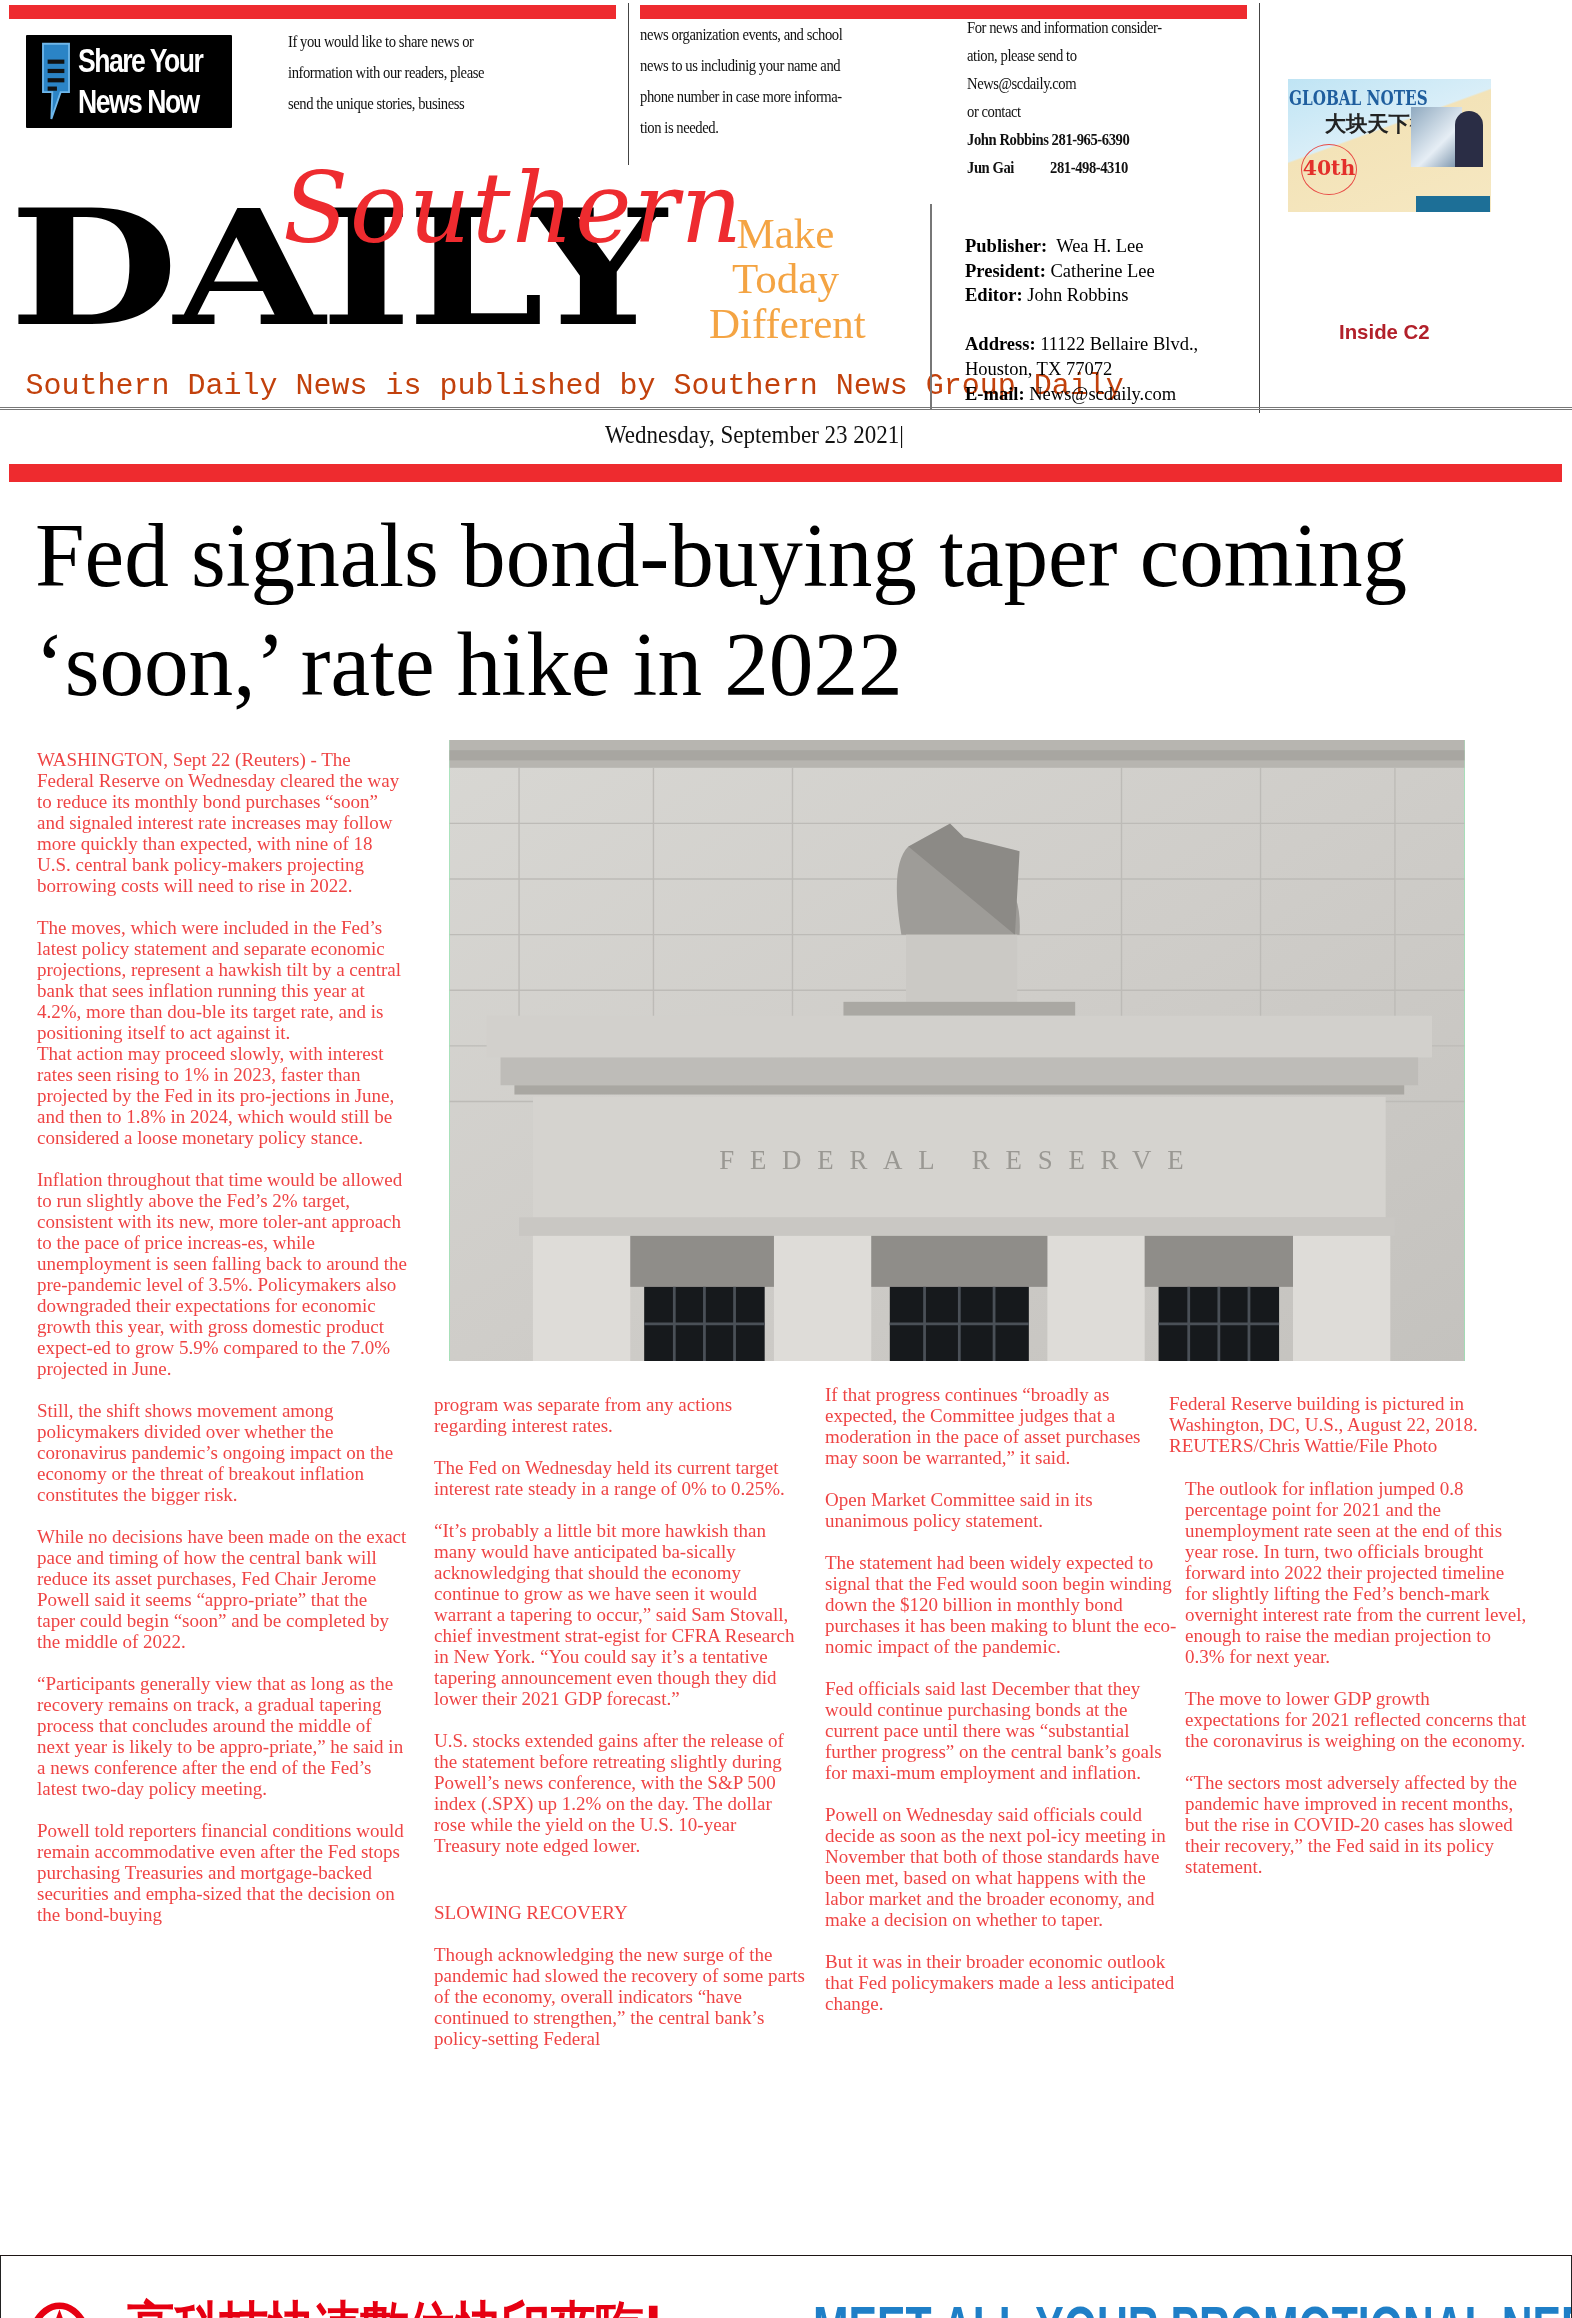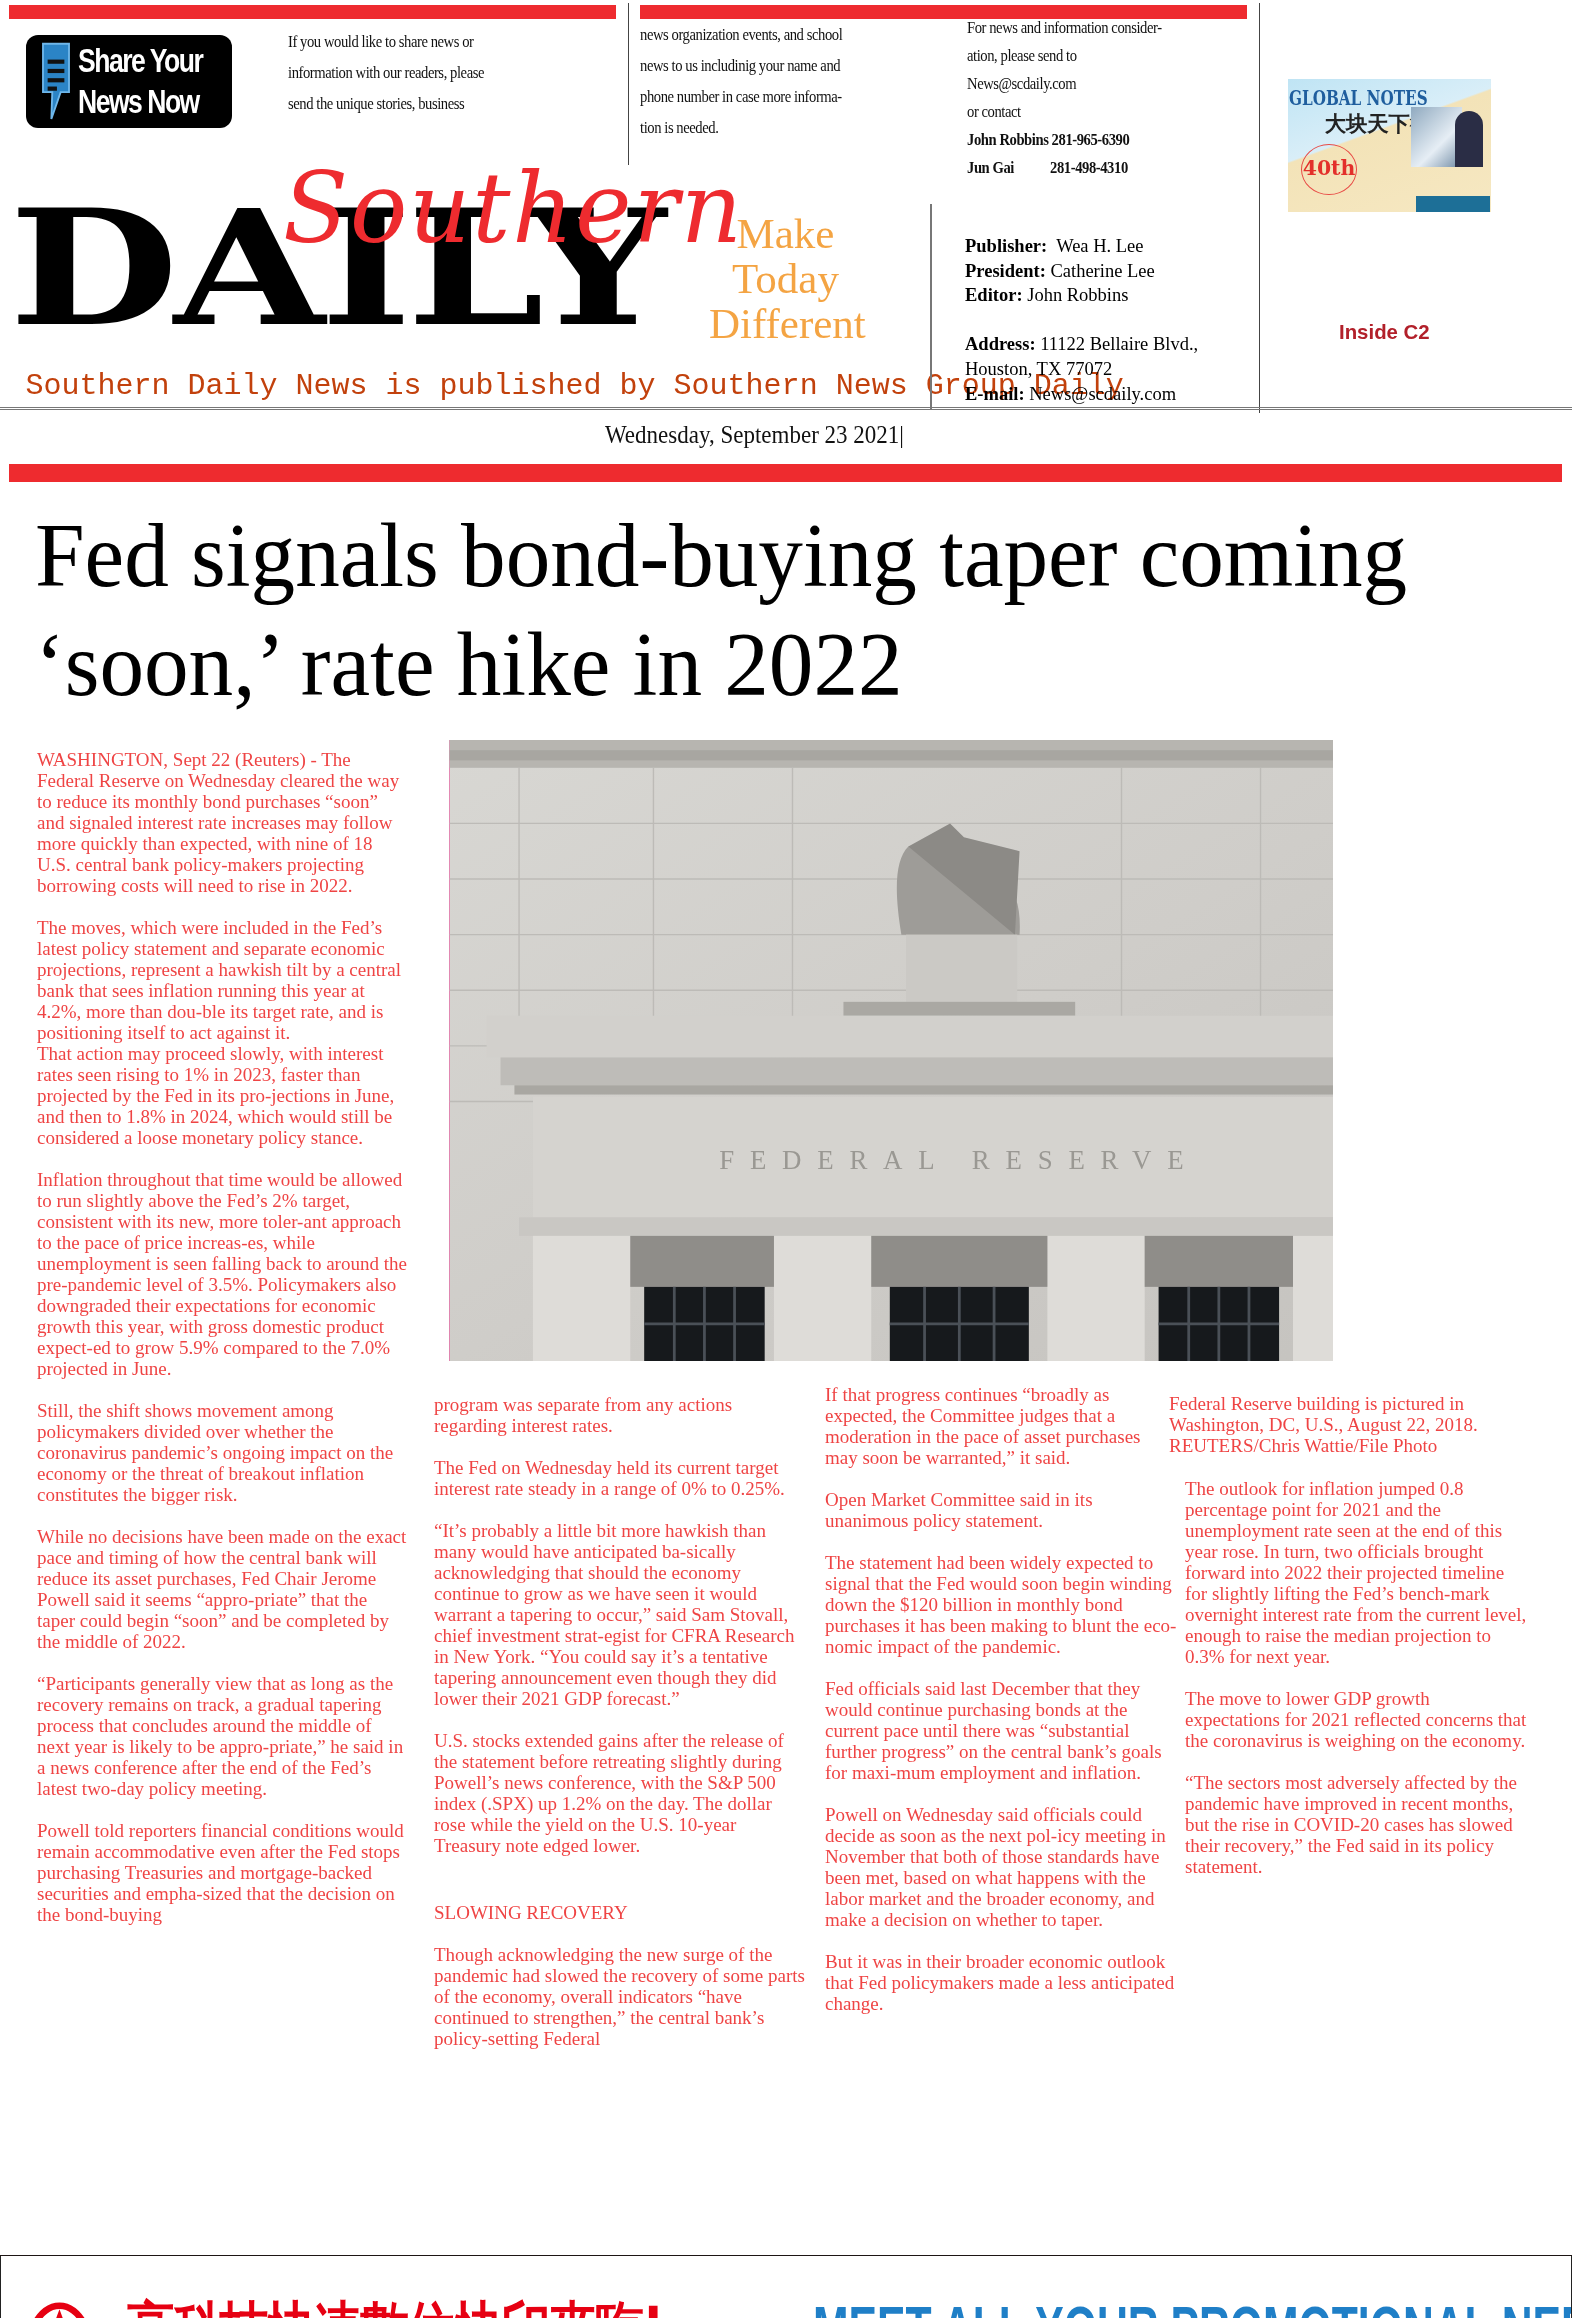--- a/index.html
+++ b/index.html
@@ -6,21 +6,21 @@
   html, body { width: 1572px; height: 2966px; background: #ffffff; overflow: hidden; }
   body { position: relative; font-family: "Liberation Serif", serif; color: #000; }
 
   
   .redbar { position: absolute; background: #ee2b2f; height: 14px; }
   .vline { position: absolute; width: 1.4px; background: #444; }
   .blurb { position: absolute; font-family: "Liberation Serif", serif; font-size: 17px; line-height: 31px; color: #111; transform-origin: left top; }
   .blurb-narrow { font-stretch: condensed; letter-spacing: -0.5px; }
   .bold { font-weight: bold; }
 
-  .share-badge { position: absolute; left: 26.4px; top: 35px; width: 206px; height: 93px; background: #000; border-radius: 12px; }
+  .share-badge { position: absolute; left: 26.4px; top: 35px; width: 206px; height: 93px; background: #000; border-radius: 1px; }
   .share-badge .bubble { position: absolute; left: 15px; top: 5.6px; width: 30px; height: 79px; }
   .share-badge .label { position: absolute; left: 52px; top: 4.6px; color: #fff; font-family: "Liberation Sans", sans-serif; font-weight: bold; font-size: 34px; line-height: 41px; letter-spacing: -1.9px; transform: scaleX(0.78); transform-origin: left top; white-space: nowrap; }
 
   
   .logo-daily { position: absolute; left: 9.3px; top: 188px; font-family: "DejaVu Serif", serif; font-weight: bold; font-size: 195px; line-height: 195px; letter-spacing: -4.6px; color: #000; transform: scale(1.0, 0.82); transform-origin: left top; white-space: nowrap; }
   .logo-southern { position: absolute; left: 283px; top: 160px; font-family: "DejaVu Serif", serif; font-style: italic; font-size: 97px; line-height: 97px; color: #ee2b2f; letter-spacing: 1.9px; white-space: nowrap; transform: scaleX(0.98); transform-origin: left top; }
   .slogan { position: absolute; left: 709px; top: 211px; width: 153px; text-align: center; font-family: "Liberation Serif", serif; font-size: 43px; line-height: 45px; color: #f4a443; }
   .tagline { position: absolute; left: 25.5px; top: 369px; font-family: Liberation Mono, monospace; font-size: 30px; color: #c2410c; white-space: nowrap; }
 
   .staff { position: absolute; left: 965px; top: 234px; font-size: 18.5px; line-height: 24.6px; color: #000; }
@@ -35,21 +35,21 @@
   
   .headline { position: absolute; left: 35px; top: 501px; width: 1530px; font-family: "Liberation Serif", serif; font-size: 91px; line-height: 109px; color: #000; transform: scaleX(0.98); transform-origin: left top; }
 
   
   .col { position: absolute; font-family: "Liberation Serif", serif; font-size: 19px; line-height: 21px; color: #ef4444; }
   .col p { margin-bottom: 21px; }
   .col p.tight { margin-bottom: 0; }
   .subhead { margin-top: 21px; }
 
   
-  .photo { position: absolute; left: 449px; top: 740px; width: 884px; height: 621px; overflow: hidden; background: #ec4899; }
+  .photo { position: absolute; left: 449px; top: 740px; width: 1016px; height: 621px; overflow: hidden; background: #86efac; }
 
   
   .ad-top-rule { position: absolute; left: 0; top: 2255px; width: 1572px; height: 2.8px; background: #1d1514; }
   .ad-frame { position: absolute; left: 0; top: 2256px; width: 1572px; height: 710px; border-left: 1.4px solid #222; border-right: 1.4px solid #222; overflow: hidden; background: #fff; }
   .ad-cn-title { position: absolute; left: 125px; top: 38px; font-family: "DejaVu Sans", sans-serif; font-weight: bold; font-size: 60px; line-height: 70px; color: #e60012; letter-spacing: -2.8px; white-space: nowrap; transform: scaleX(0.82); transform-origin: left top; }
   .ad-en-1 { position: absolute; left: 812px; top: 37px; font-family: "Liberation Sans", sans-serif; font-weight: bold; font-size: 61px; line-height: 70px; color: #1f7fc7; white-space: nowrap; transform: scaleX(0.70); transform-origin: left top; }
   .ad-logo { position: absolute; left: 18.5px; top: 46px; width: 79px; height: 139px; }
 </style>
 </head>
 <body>

